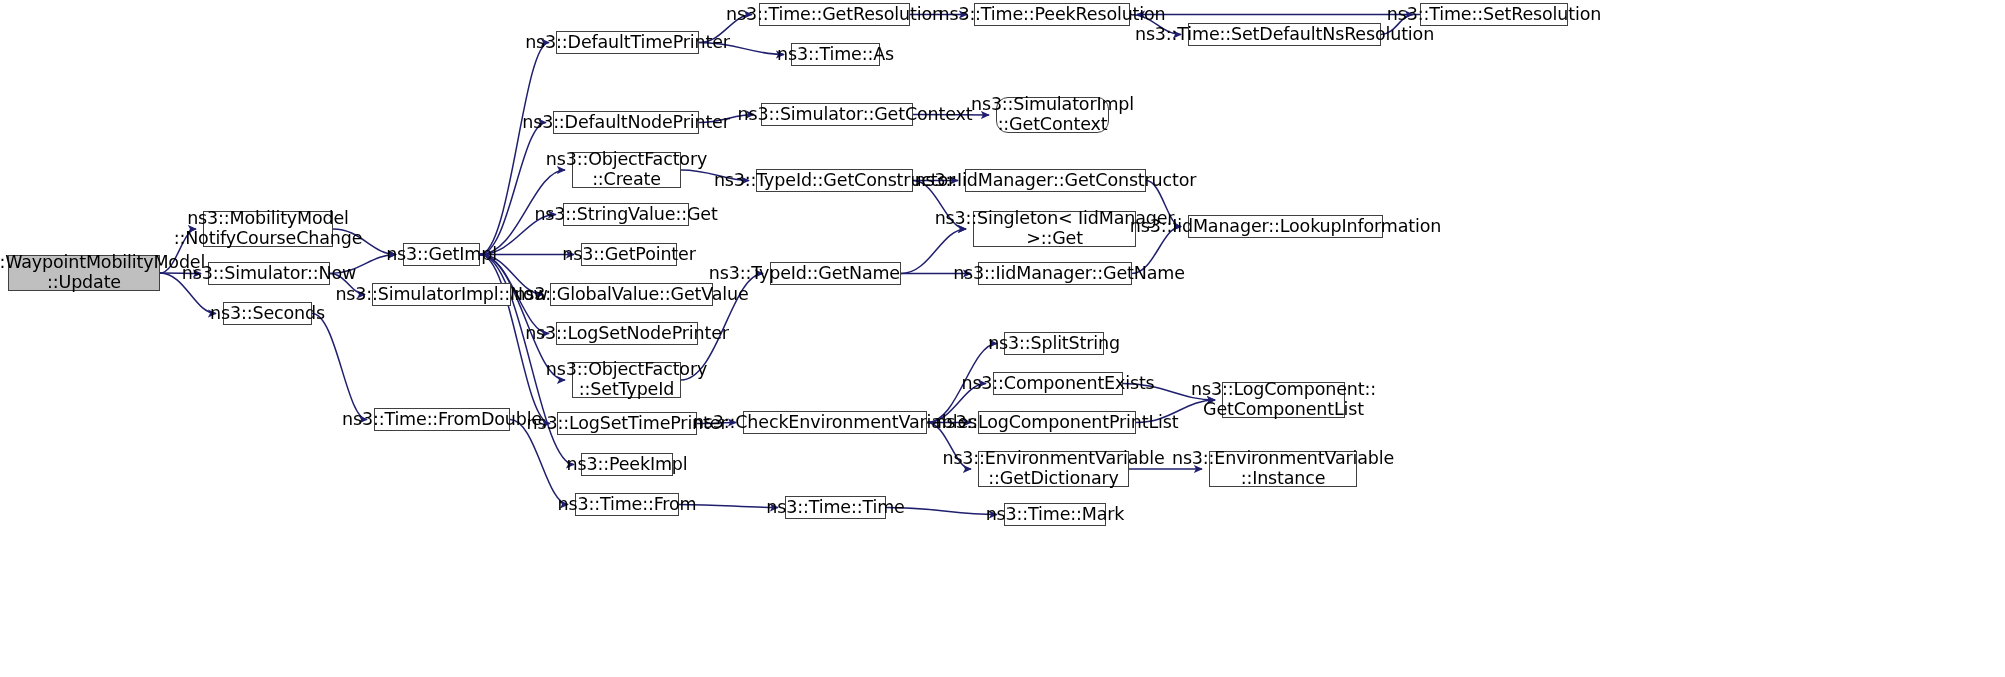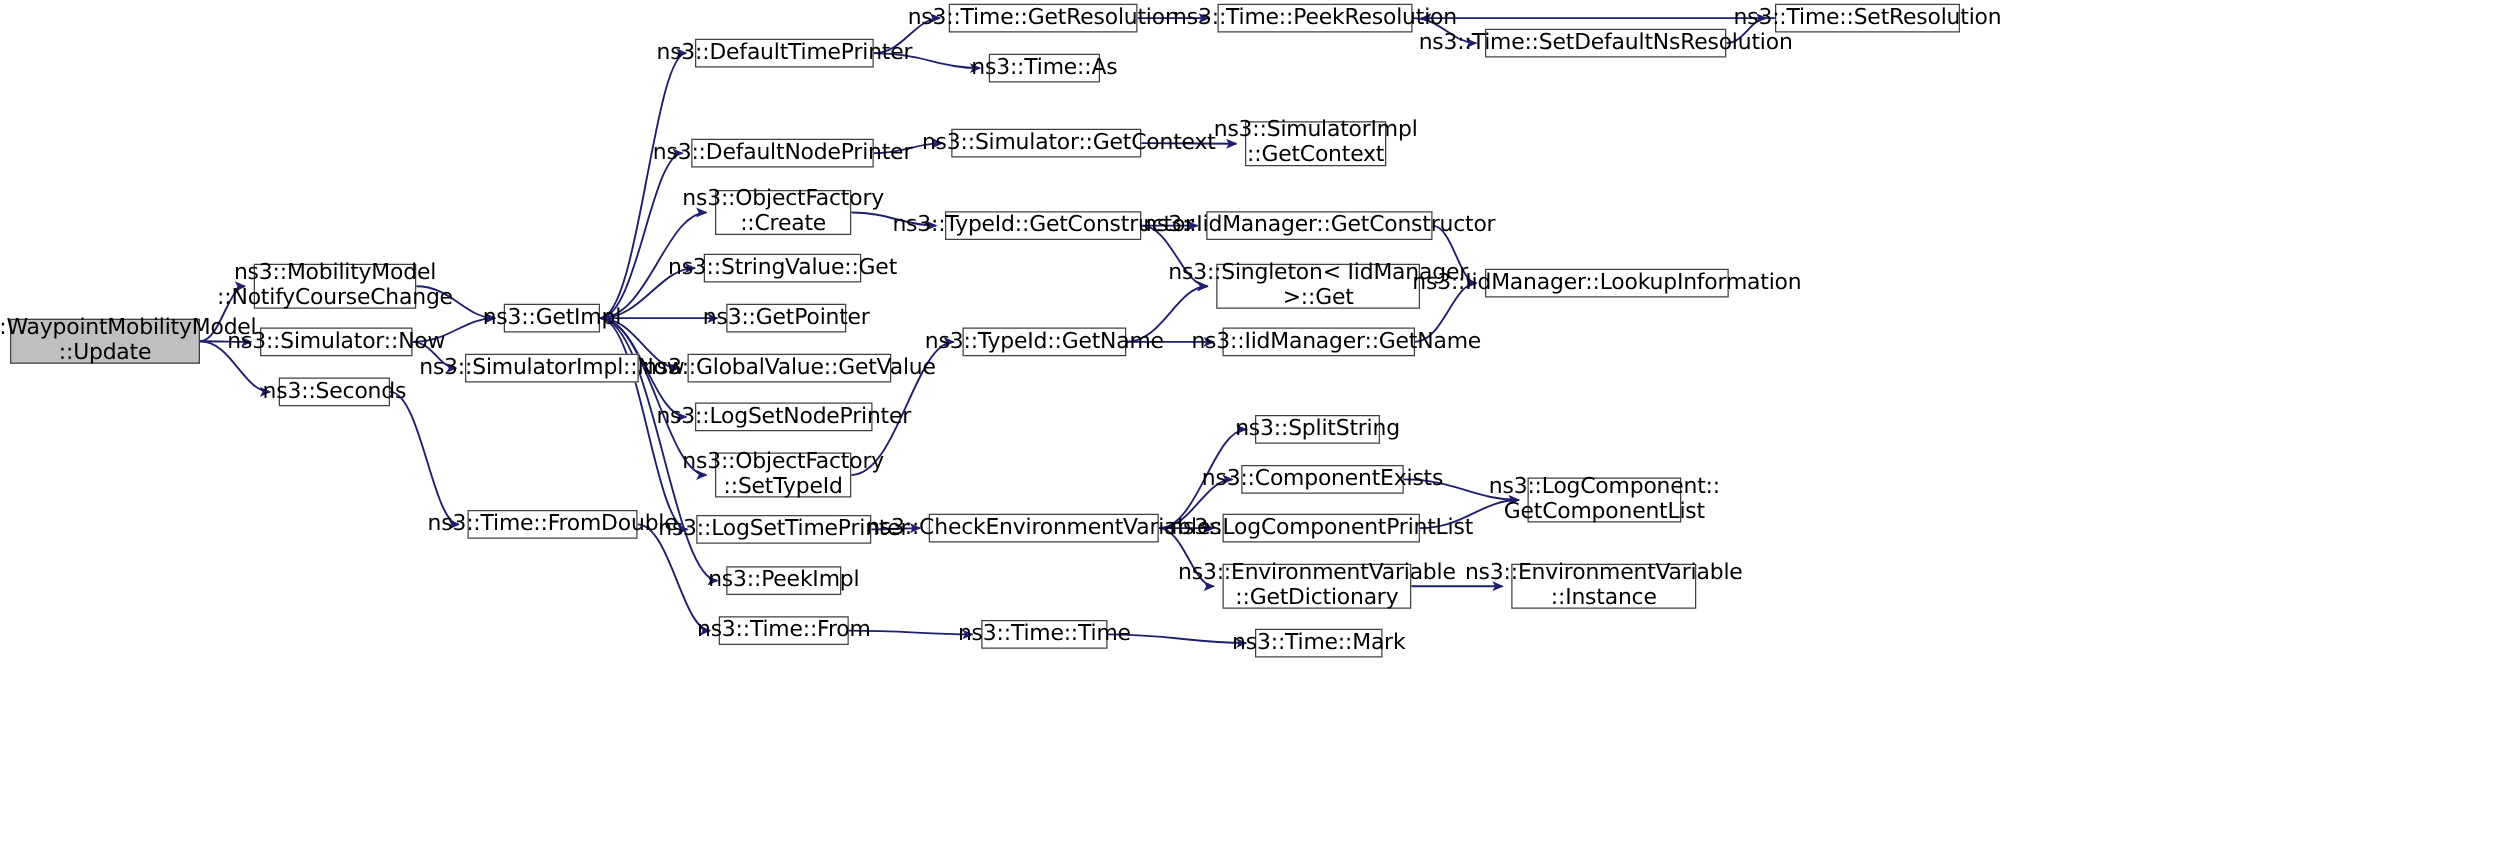--- a/index.html
+++ b/index.html
@@ -110,27 +110,27 @@
       <div class="node" style="left: 556px; top: 322px; width: 142px; height: 23px;"><span>ns3::LogSetNodePrinter</span></div>
       <div class="node" style="left: 572px; top: 362px; width: 109px; height: 36px;"><span>ns3::ObjectFactory
 ::SetTypeId</span></div>
       <div class="node" style="left: 557px; top: 412px; width: 140px; height: 23px;"><span>ns3::LogSetTimePrinter</span></div>
       <div class="node" style="left: 581px; top: 453px; width: 92px; height: 23px;"><span>ns3::PeekImpl</span></div>
       <div class="node" style="left: 575px; top: 493px; width: 104px; height: 23px;"><span>ns3::Time::From</span></div>
       <div class="node" style="left: 759px; top: 3px; width: 151px; height: 23px; text-align: center;"><span>ns3::Time::GetResolution</span></div>
       <div class="node" style="left: 791px; top: 43px; width: 89px; height: 23px;"><span>ns3::Time::As</span></div>
       <div class="node" style="left: 761px; top: 103px; width: 152px; height: 23px; padding-left: 36px;"><span>ns3::Simulator::GetContext</span></div>
       <div class="node" style="left: 756px; top: 169px; width: 157px; height: 23px;"><span>ns3::TypeId::GetConstructor</span></div>
-      <div class="node" style="left: 770px; top: 262px; width: 131px; height: 23px;"><span>ns3::TypeId::GetName</span></div>
+      <div class="node" style="left: 770px; top: 262px; width: 131px; height: 23px; justify-content: flex-end;"><span>ns3::TypeId::GetName</span></div>
       <div class="node" style="left: 743px; top: 411px; width: 184px; height: 23px;"><span>ns3::CheckEnvironmentVariables</span></div>
       <div class="node" style="left: 785px; top: 496px; width: 101px; height: 23px;"><span>ns3::Time::Time</span></div>
       <div class="node" style="left: 974px; top: 3px; width: 156px; height: 23px;"><span>ns3::Time::PeekResolution</span></div>
       <div class="node" style="left: 1188px; top: 23px; width: 193px; height: 23px;"><span>ns3::Time::SetDefaultNsResolution</span></div>
       <div class="node" style="left: 1420px; top: 3px; width: 148px; height: 23px; align-items: center;"><span>ns3::Time::SetResolution</span></div>
-      <div class="node" style="left: 996px; top: 97px; width: 113px; height: 36px;"><span>ns3::SimulatorImpl
+      <div class="node" style="left: 996px; top: 97px; width: 113px; height: 36px; border-radius: 12px;"><span>ns3::SimulatorImpl
 ::GetContext</span></div>
       <div class="node" style="left: 965px; top: 169px; width: 181px; height: 23px;"><span>ns3::IidManager::GetConstructor</span></div>
       <div class="node" style="left: 973px; top: 211px; width: 163px; height: 36px;"><span>ns3::Singleton&lt; IidManager
 &gt;::Get</span></div>
       <div class="node" style="left: 978px; top: 262px; width: 154px; height: 23px; padding-left: 28px;"><span>ns3::IidManager::GetName</span></div>
       <div class="node" style="left: 1188px; top: 215px; width: 195px; height: 23px;"><span>ns3::IidManager::LookupInformation</span></div>
       <div class="node" style="left: 1004px; top: 332px; width: 100px; height: 23px;"><span>ns3::SplitString</span></div>
       <div class="node" style="left: 993px; top: 372px; width: 130px; height: 23px;"><span>ns3::ComponentExists</span></div>
       <div class="node" style="left: 978px; top: 411px; width: 158px; height: 23px;"><span>ns3::LogComponentPrintList</span></div>
       <div class="node" style="left: 978px; top: 451px; width: 151px; height: 36px;"><span>ns3::EnvironmentVariable

